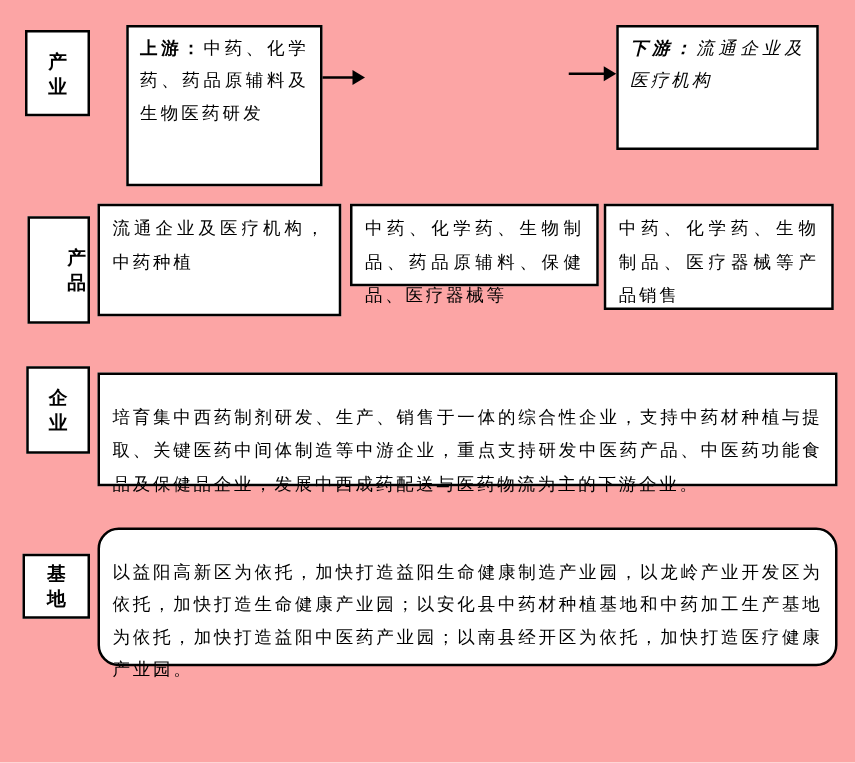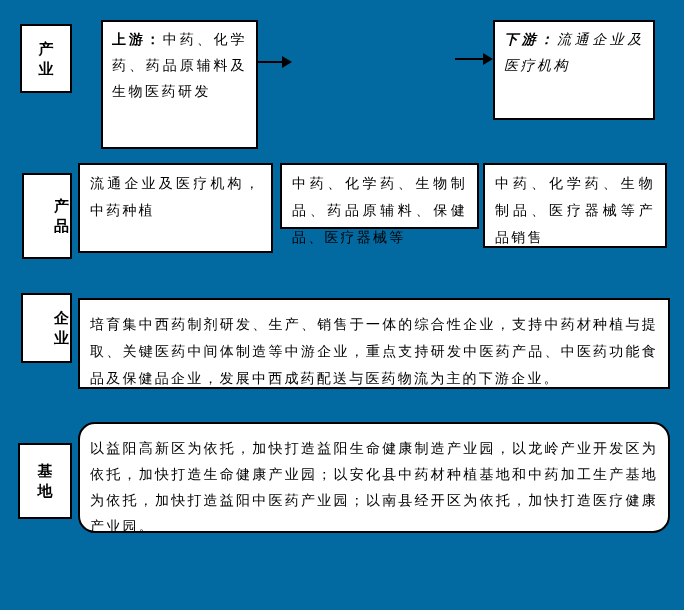--- a/index.html
+++ b/index.html
@@ -1,20 +1,20 @@
 <!DOCTYPE html>
 <html><head>
 <meta charset="utf-8">
 <style>
   html, body { margin: 0; padding: 0; background: #ffffff; }
   .page {
     position: relative;
     width: 684px;
     height: 610px;
-    background: #0369a1;
+    background: #fca5a5;
     font-family: "DejaVu Serif", "Liberation Serif", serif;
     color: #000000;
     overflow: hidden;
   }
   .box {
     position: absolute;
     border: 2px solid #000000;
     box-sizing: border-box;
     background: #ffffff;
   }
@@ -42,21 +42,21 @@
   .flow-box2 {
     font-size: 14px;
     line-height: 27px;
     letter-spacing: 2.2px;
     padding: 5px 10px;
     text-align: justify;
   }
   .wide-box {
     font-size: 14px;
     letter-spacing: 2.2px;
-    padding: 11px 10px;
+    padding: 21px 10px;
     text-align: justify;
   }
   .wide-box.enterprise { line-height: 27px; }
   .wide-box.base { line-height: 26px; }
   .arrow { position: absolute; height: 12px; }
   .arrow .shaft {
     position: absolute;
     left: 0; right: 8px; top: 5px;
     height: 2px;
     background: #000000;
@@ -84,24 +84,24 @@
   .bx-midstream  { left: 292px; top: 17px;  width: 163px; height: 110px; }
   .bx-downstream { left: 493px; top: 20px;  width: 162px; height: 100px; font-style: italic; }
   .ar-1          { left: 258px; top: 56px;  width: 34px; }
   .ar-2          { left: 455px; top: 53px;  width: 38px; }
 
   .lb-product    { left: 22px;  top: 173px; width: 50px;  height: 86px; justify-content: flex-end; }
   .bx-prod-up    { left: 78px;  top: 163px; width: 195px; height: 90px; }
   .bx-prod-mid   { left: 280px; top: 163px; width: 199px; height: 66px; }
   .bx-prod-down  { left: 483px; top: 163px; width: 184px; height: 85px; }
 
-  .lb-enterprise { left: 21px;  top: 293px; width: 51px;  height: 70px; justify-content: flex-end; }
+  .lb-enterprise { left: 21px;  top: 293px; width: 51px;  height: 70px; }
   .bx-enterprise { left: 78px;  top: 298px; width: 592px; height: 91px; }
 
-  .lb-base       { left: 18px;  top: 443px; width: 54px;  height: 76px; }
+  .lb-base       { left: 18px;  top: 443px; width: 54px;  height: 52px; }
   .bx-base       { left: 78px;  top: 422px; width: 592px; height: 111px; border-radius: 17px; }
 </style>
 </head>
 <body>
 
 <div class="page">
 
   <div class="box label-box lb-industry">
     <div class="vert">产业</div>
   </div>

